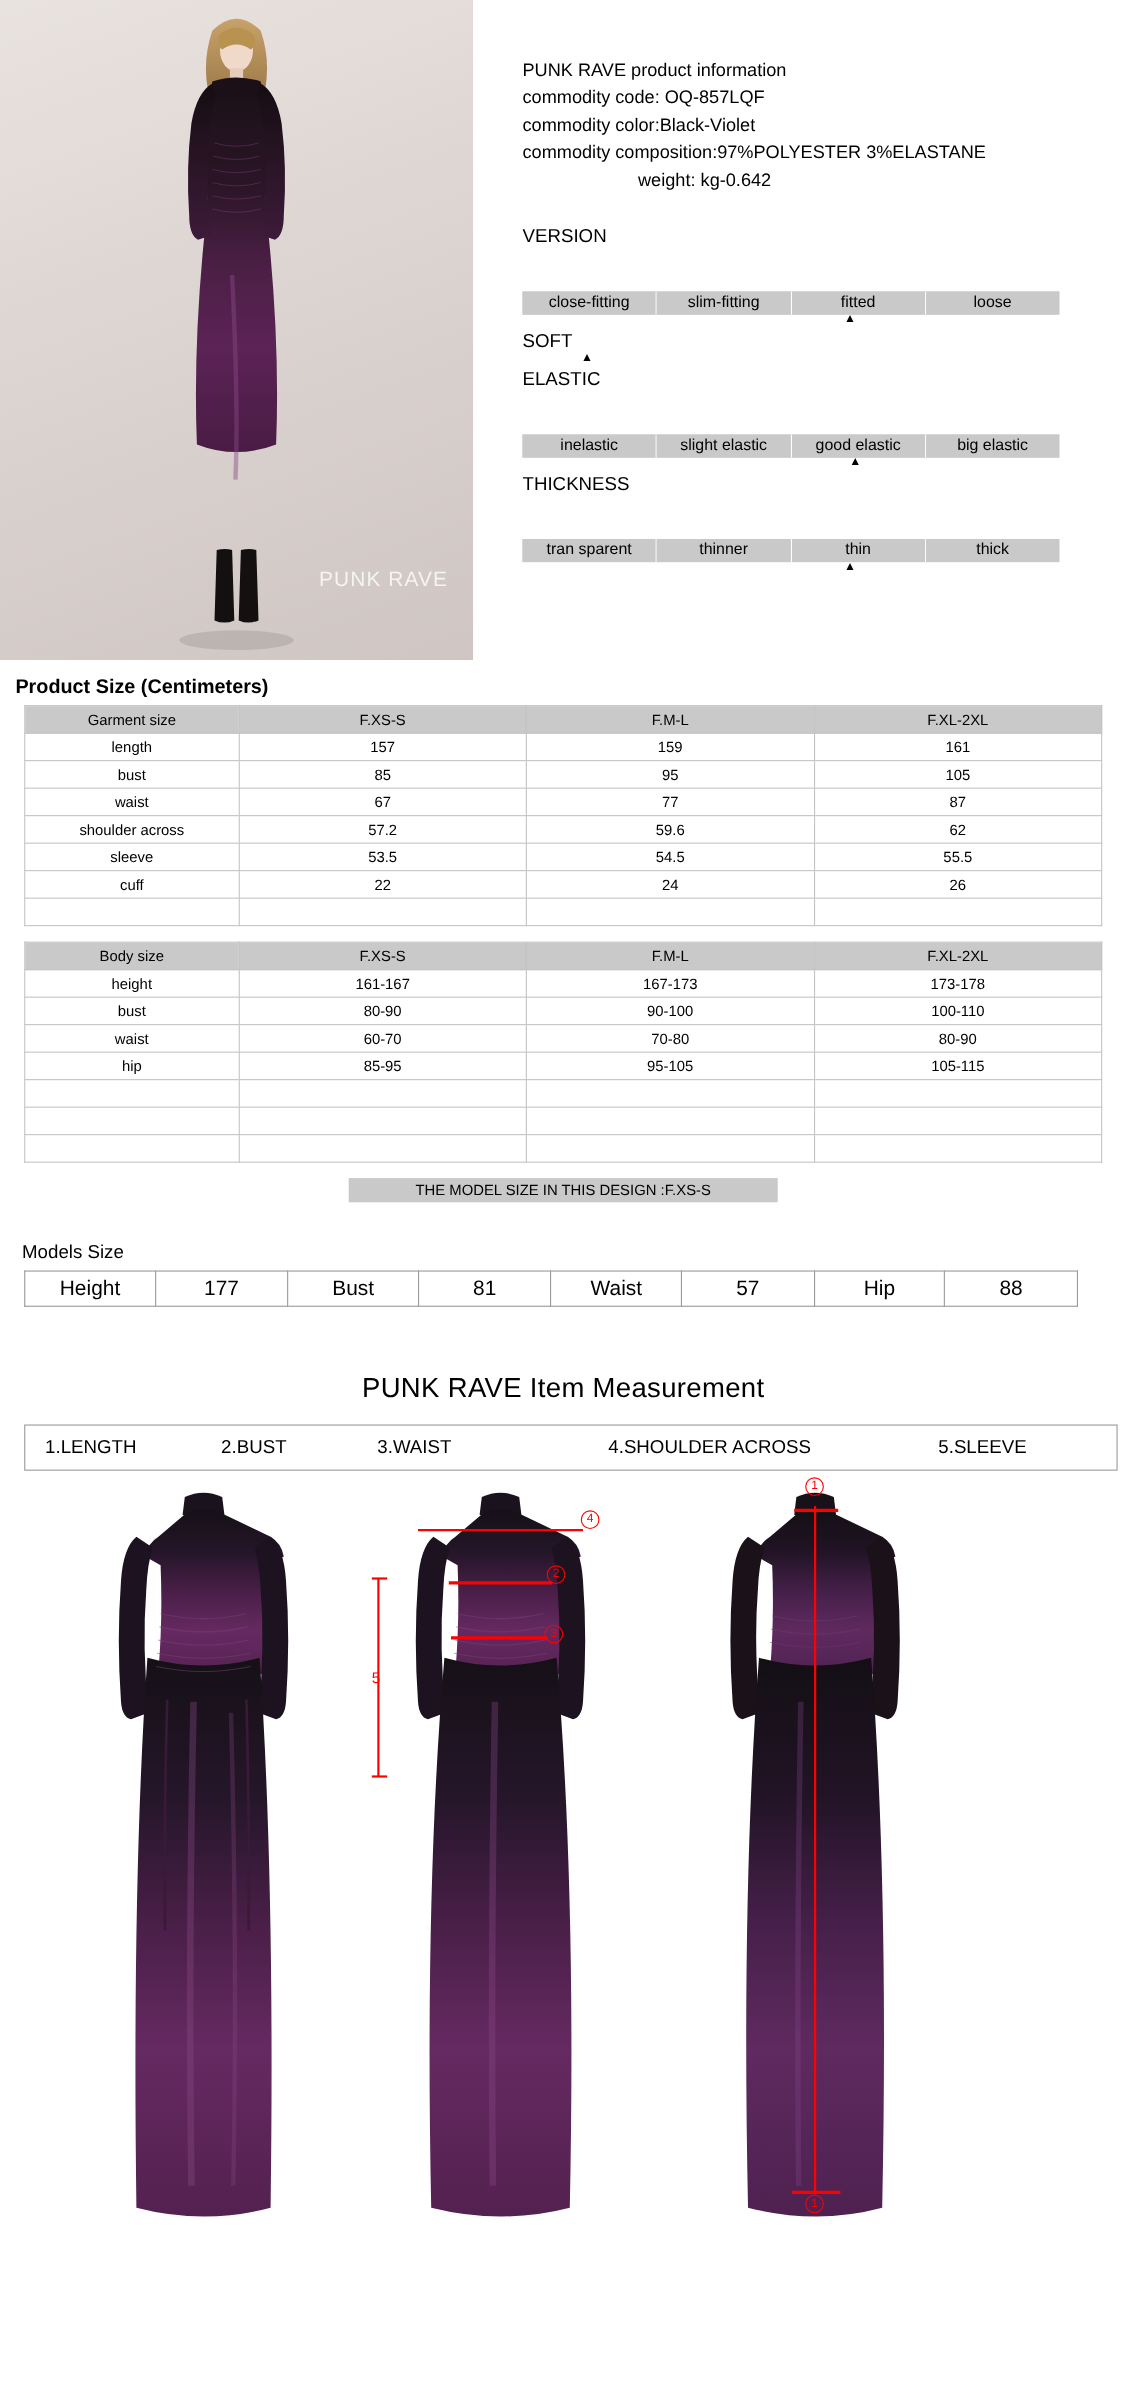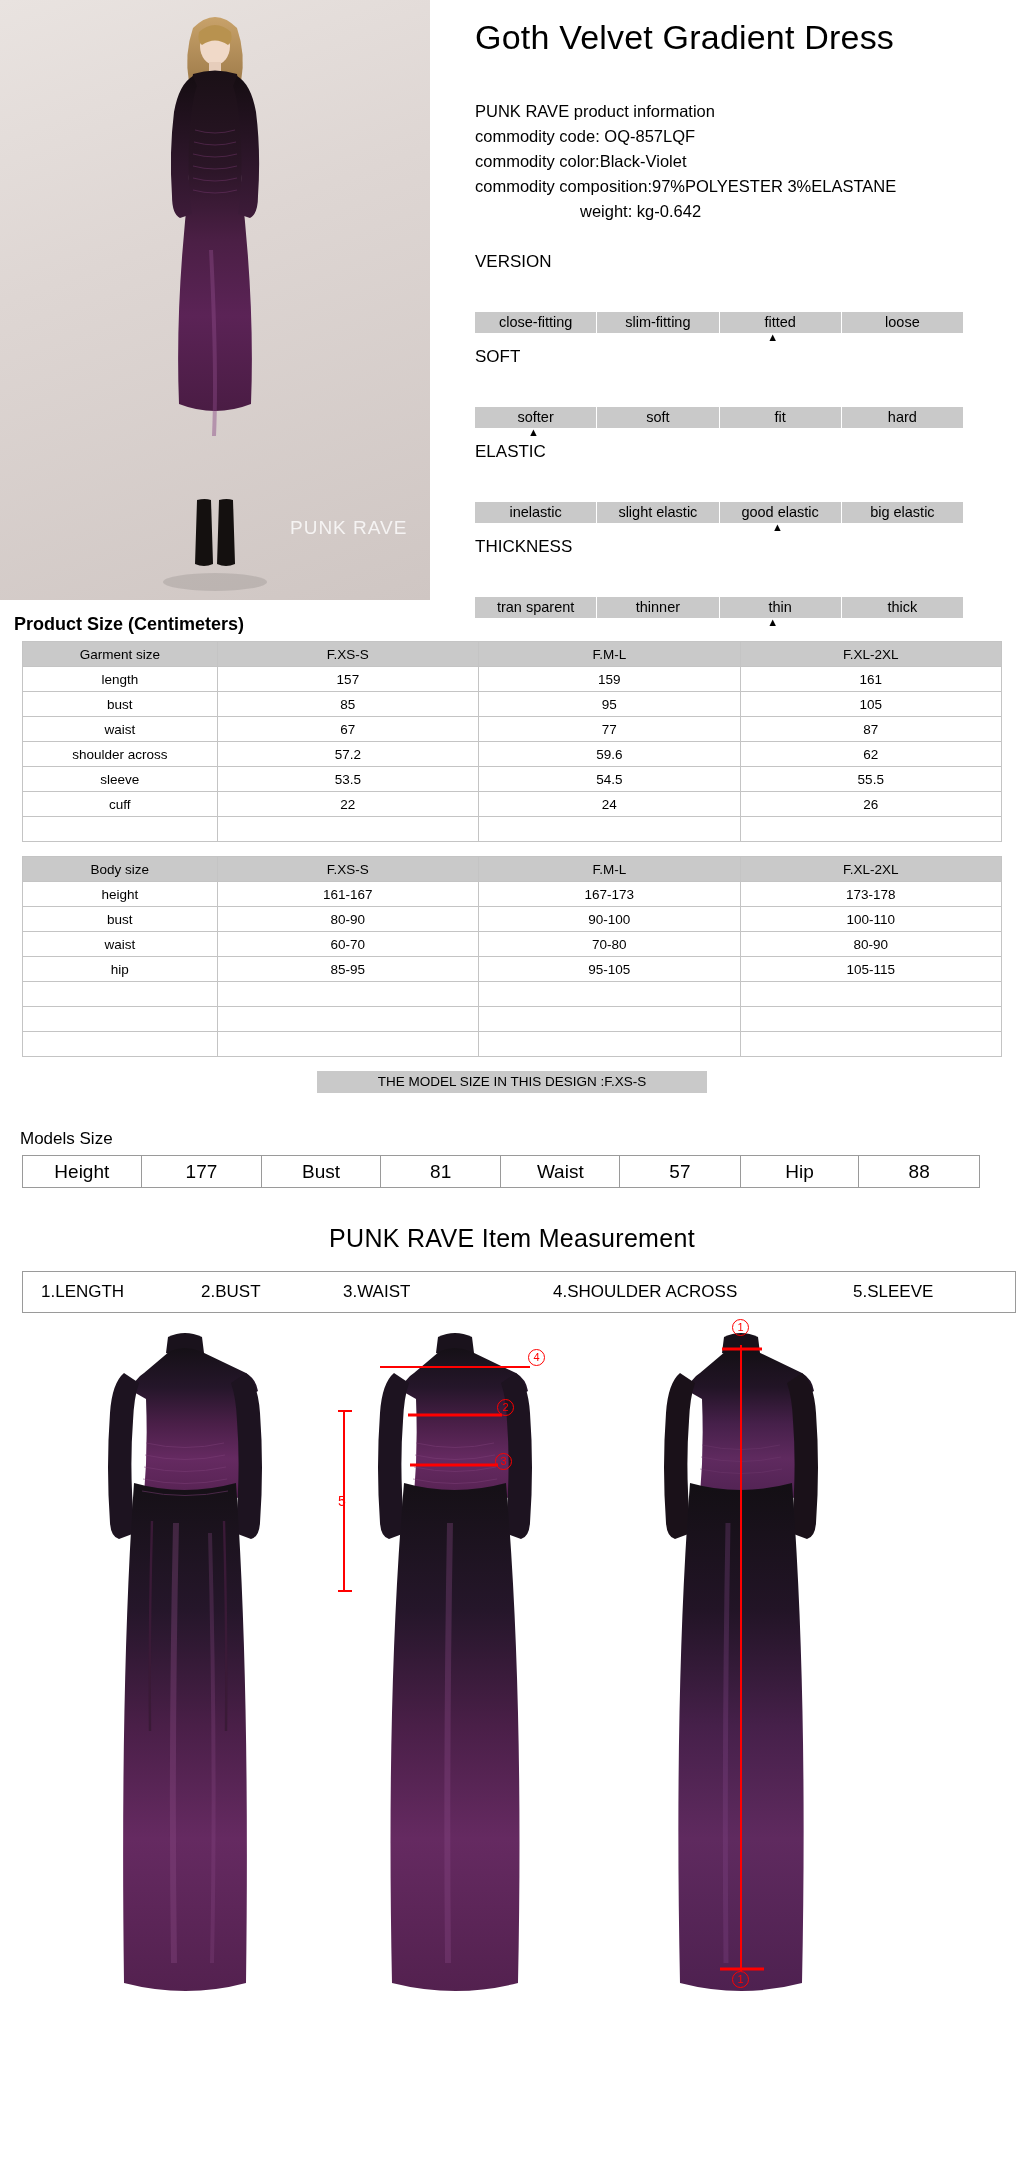--- a/index.html
+++ b/index.html
@@ -160,21 +160,21 @@
     text-align: center;
     padding: 0 4px;
   }
   .mt-label { width: 118px; }
   .mt-value { width: 120px; }
 
   
   .measure-title {
     text-align: center;
     font-size: 25px;
-    margin-top: 36px;
+    margin-top: 60px;
     letter-spacing: 0.3px;
   }
   .measure-legend {
     margin: 18px 8px 0 22px;
     border: 1px solid #9a9a9a;
     height: 42px;
     display: flex;
     align-items: center;
     font-size: 17px;
   }
@@ -264,21 +264,20 @@
 
       <path d="M96 250 q6 120 3 186" stroke="#8a4a85" stroke-width="4" fill="none" opacity="0.45"></path>
 
       <path d="M82 500 q8 -2 14 0 l2 64 q-9 4 -18 0z" fill="#14100f"></path>
       <path d="M104 500 q8 -2 14 0 l2 64 q-9 4 -18 0z" fill="#14100f"></path>
     </svg>
     <div class="watermark">PUNK RAVE</div>
   </div>
 
   <div class="info-col">
-    <div class="product-title">Goth Velvet Gradient Dress</div>
 
     <div class="info-lines">
       <div>PUNK RAVE product information</div>
       <div>commodity code: OQ-857LQF</div>
       <div>commodity color:Black-Violet</div>
       <div>commodity composition:97%POLYESTER 3%ELASTANE</div>
       <div class="info-weight">weight: kg-0.642</div>
     </div>
 
     <div class="ratings">
@@ -291,26 +290,20 @@
           <div class="rating-cell">fitted</div>
           <div class="rating-cell">loose</div>
         </div>
         <div class="marker-row">
           <span class="marker" style="left:61%">▲</span>
         </div>
       </div>
 
       <div class="rating-group">
         <div class="rating-label">SOFT</div>
-        <div class="rating-row">
-          <div class="rating-cell">softer</div>
-          <div class="rating-cell">soft</div>
-          <div class="rating-cell">fit</div>
-          <div class="rating-cell">hard</div>
-        </div>
         <div class="marker-row">
           <span class="marker" style="left:12%">▲</span>
         </div>
       </div>
 
       <div class="rating-group">
         <div class="rating-label">ELASTIC</div>
         <div class="rating-row">
           <div class="rating-cell">inelastic</div>
           <div class="rating-cell">slight elastic</div>

